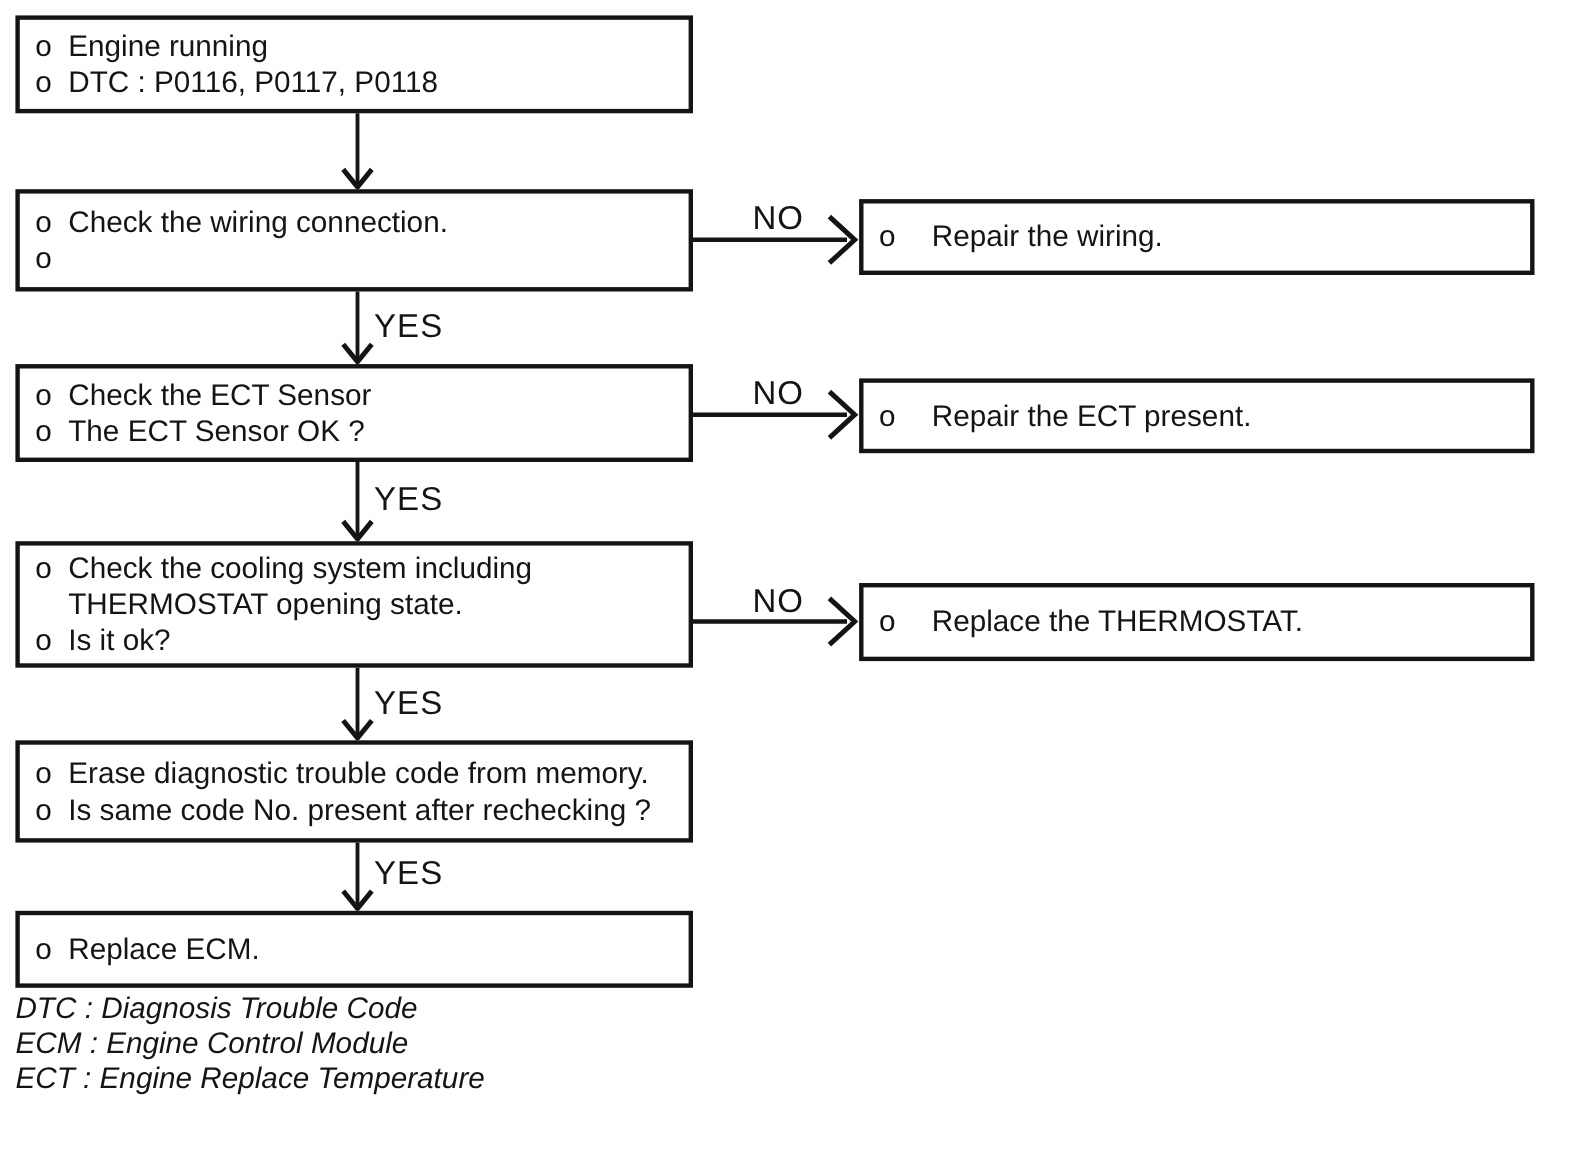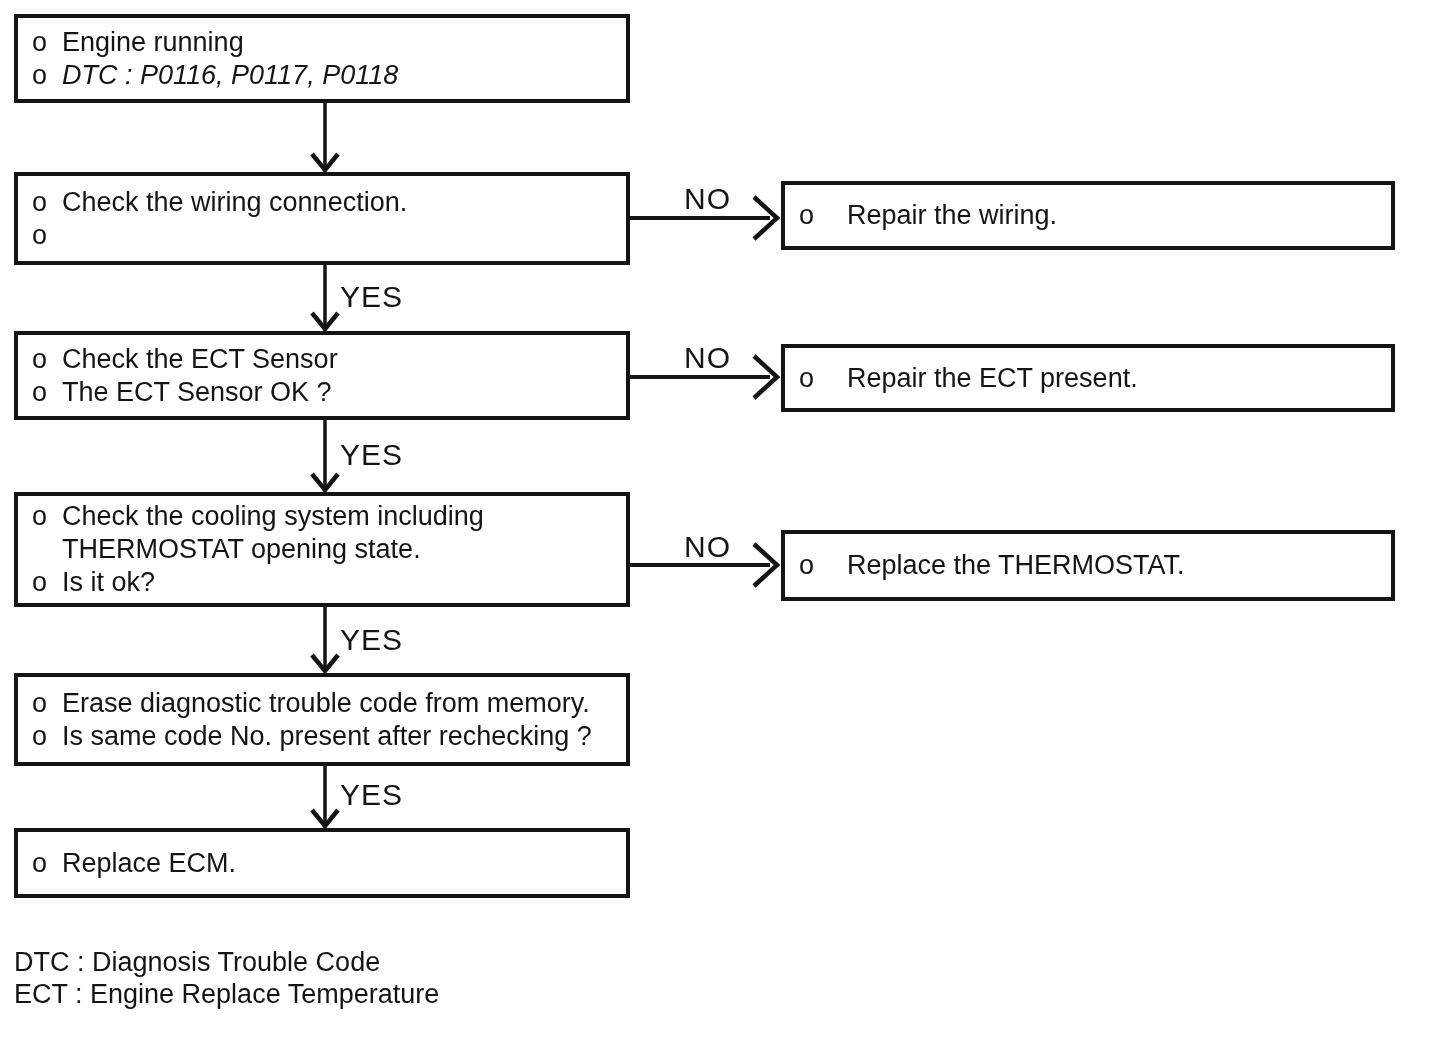--- a/index.html
+++ b/index.html
@@ -48,35 +48,35 @@
   }
   .bullet {
     flex: 0 0 30px;
     width: 30px;
   }
   .action .bullet {
     flex: 0 0 48px;
     width: 48px;
   }
   .italic {
-    font-style: italic;
   }
   .branch-label {
     position: absolute;
     font-size: 30px;
     line-height: 29px;
     letter-spacing: 1px;
     white-space: nowrap;
   }
   .legend {
     position: absolute;
     left: 14px;
-    top: 946px;
+    top: 900px;
     font-size: 27px;
     line-height: 32px;
+    font-style: italic;
   }
 </style>
 </head>
 <body>
 
 <div class="page">
 
   <svg class="connectors" width="1440" height="1056" viewBox="0 0 1440 1056">
     <g stroke="#141414" fill="none">
 
@@ -206,16 +206,17 @@
   <div class="branch-label" style="left:340px; top:440px;">YES</div>
   <div class="branch-label" style="left:340px; top:625px;">YES</div>
   <div class="branch-label" style="left:340px; top:780px;">YES</div>
 
   <div class="branch-label" style="left:684px; top:184px;">NO</div>
   <div class="branch-label" style="left:684px; top:343px;">NO</div>
   <div class="branch-label" style="left:684px; top:532px;">NO</div>
 
   <div class="legend">
     <div>DTC : Diagnosis Trouble Code</div>
+    <div>ECM : Engine Control Module</div>
     <div>ECT : Engine Replace Temperature</div>
   </div>
 
 </div>
 
 </body></html>

